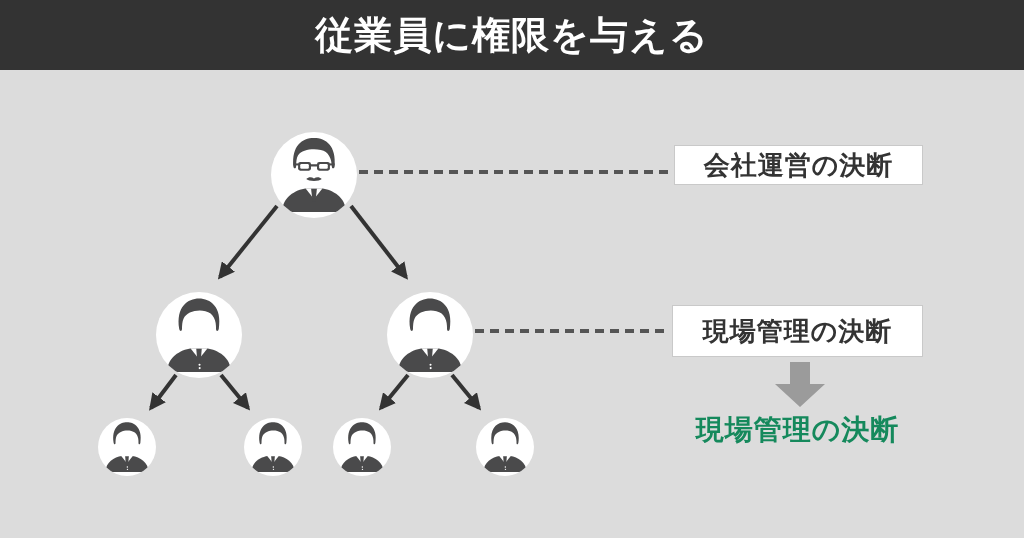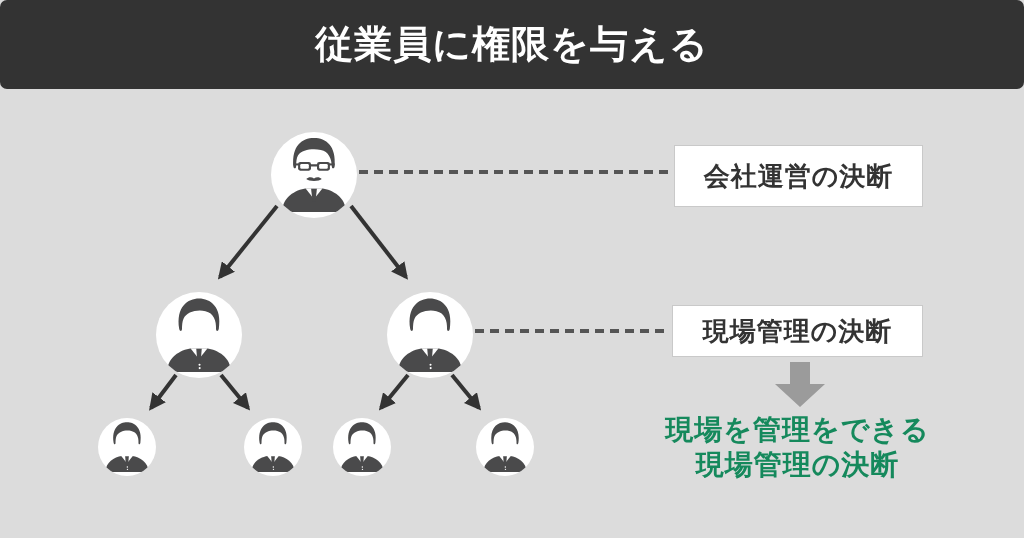--- a/index.html
+++ b/index.html
@@ -5,23 +5,23 @@
   html,body{margin:0;padding:0;}
   .page{
     position:relative;
     width:1024px;height:538px;
     overflow:hidden;
     background:var(--body-bg,#dcdcdc);
     font-family:"Liberation Sans","DejaVu Sans",sans-serif;
   }
   
   .titlebar{
-    position:absolute;left:0;top:0;width:1024px;height:89px;
+    position:absolute;left:0;top:0;width:1024px;height:70px;
     background:var(--header-bg,#333);
-    display:flex;align-items:center;justify-content:center;border-radius:7px;
+    display:flex;align-items:center;justify-content:center;
   }
   .titlebar h1{
     margin:0;
     color:var(--header-text,#fff);
     font-size:38px;font-weight:bold;letter-spacing:1px;
   }
   
   .connectors{
     position:absolute;left:0;top:0;width:1024px;height:538px;
     pointer-events:none;
@@ -48,21 +48,21 @@
   
   .callout{
     position:absolute;
     background:var(--label-box-bg,#fff);
     border:1px solid var(--label-box-border,#c9c9c9);
     box-sizing:border-box;
     display:flex;align-items:center;justify-content:center;
     color:var(--label-text,#333);
     font-size:26px;font-weight:bold;letter-spacing:1px;
   }
-  .callout-top{left:674px;top:145px;width:249px;height:62px;}
+  .callout-top{left:674px;top:145px;width:249px;height:40px;}
   .callout-mid{left:672px;top:305px;width:251px;height:52px;}
   
   .outcome{
     position:absolute;left:645px;top:412px;width:305px;
     text-align:center;
     color:var(--outcome-green,#15895c);
     font-size:28px;font-weight:bold;line-height:35px;letter-spacing:1px;
   }
 </style>
 </head>
@@ -169,17 +169,16 @@
   </div>
 
   <div class="callout callout-top">
     <span>会社運営の決断</span>
   </div>
   <div class="callout callout-mid">
     <span>現場管理の決断</span>
   </div>
 
   <div class="outcome">
-    <div>現場を管理をできる</div>
     <div>現場管理の決断</div>
   </div>
 
 </div>
 
 </body></html>

